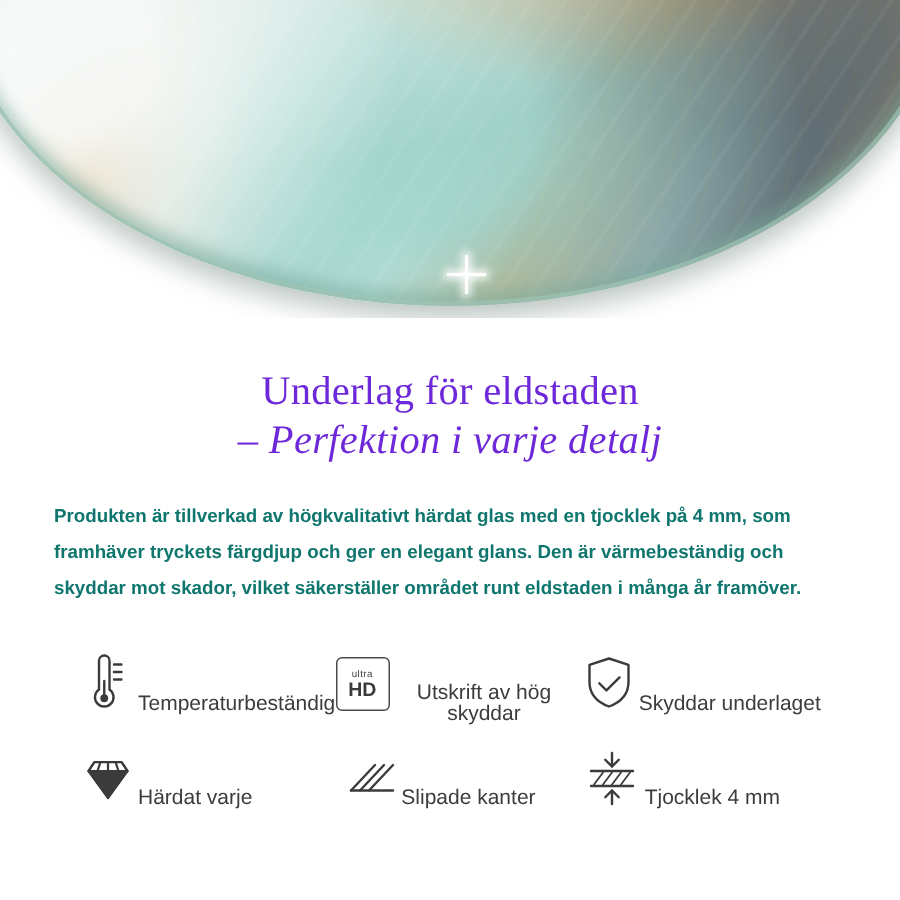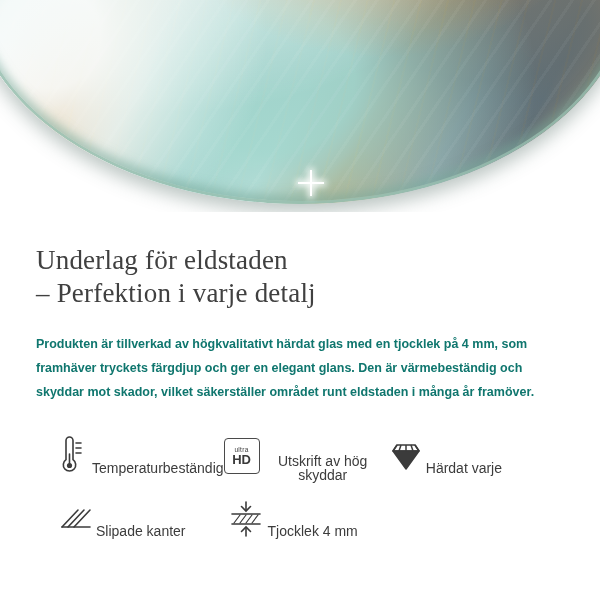--- a/index.html
+++ b/index.html
@@ -115,25 +115,27 @@
   
   .content {
     padding: 0 36px;
   }
   .headline {
     margin: 32px 0 0 0;
     font-family: "Liberation Serif", serif;
     font-weight: 400;
     font-size: 27px;
     line-height: 33px;
-    color: #404040;
+    color: #6d28d9;
     letter-spacing: 0.2px;
+    text-align: center;
   }
   .headline .l2 {
     display: block;
+    font-style: italic;
   }
   .body-copy {
     margin: 22px 5px 0 0;
     font-size: 12.5px;
     line-height: 24px;
     color: #0f766e;
     max-width: 520px;
     font-weight: bold;
   }
 
@@ -225,20 +227,29 @@
       <div class="feature">
         <div class="feature-icon">
           <div class="hd-badge">
             <span class="ultra">ultra</span>
             <span class="hd">HD</span>
           </div>
         </div>
         <div class="feature-label">Utskrift av hög skyddar</div>
       </div>
 
+      <div class="feature">
+        <div class="feature-icon">
+          <svg width="40" height="44" viewBox="0 0 40 44" fill="none" stroke="#3b3b3b" stroke-width="1.6" stroke-linejoin="round">
+            <path d="M20 5l13 4.2v11.4c0 8.4-5.6 13.6-13 16.4-7.4-2.8-13-8-13-16.4V9.2L20 5z"></path>
+            <path d="M13.5 21.5l4.8 4.8L27 17.6" stroke-linecap="round"></path>
+          </svg>
+        </div>
+        <div class="feature-label">Skyddar underlaget</div>
+      </div>
 
       <div class="feature">
         <div class="feature-icon">
           <svg width="40" height="44" viewBox="0 0 40 44" fill="none" stroke="#3b3b3b" stroke-width="1.5" stroke-linejoin="round">
             <path d="M7 17h26L20 35 7 17z" fill="#3b3b3b" stroke="#3b3b3b"></path>
             <path d="M11 11h18l4 6H7l4-6z"></path>
             <path d="M11 11l-4 6M29 11l4 6M15 11l-2 6M25 11l2 6M20 11v6"></path>
           </svg>
         </div>
         <div class="feature-label">Härdat varje</div>

